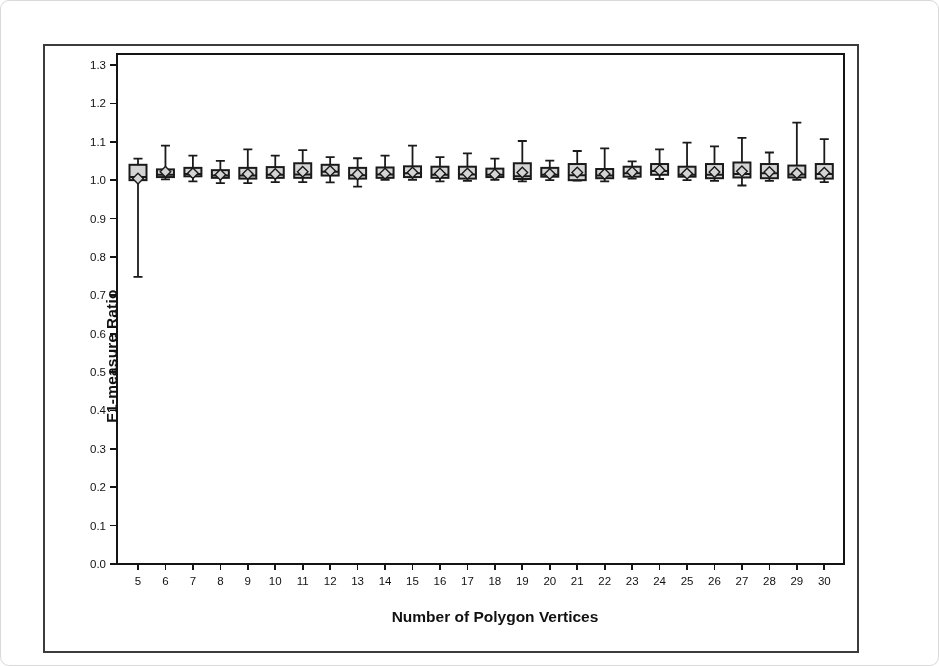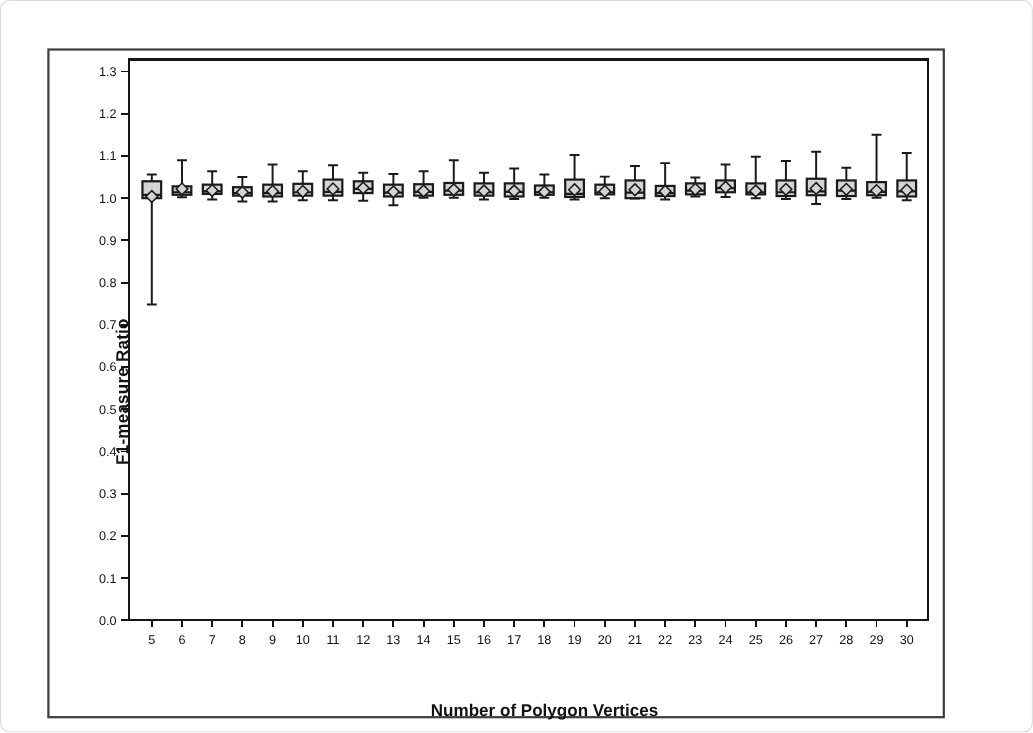--- a/index.html
+++ b/index.html
@@ -30,21 +30,21 @@
     width:300px;height:20px;
     transform:rotate(-90deg);
     text-align:center;
     font-weight:bold;
     font-size:15.5px;
     color:#111111;
     letter-spacing:0.2px;
   }
   .x-axis-title{
     position:absolute;
-    left:200px;top:592px;
+    left:200px;top:562px;
     width:500px;
     text-align:center;
     font-weight:bold;
     font-size:15.5px;
     color:#111111;
   }
   text{font-family:"Liberation Sans", sans-serif;}
 </style>
 </head>
 <body>

